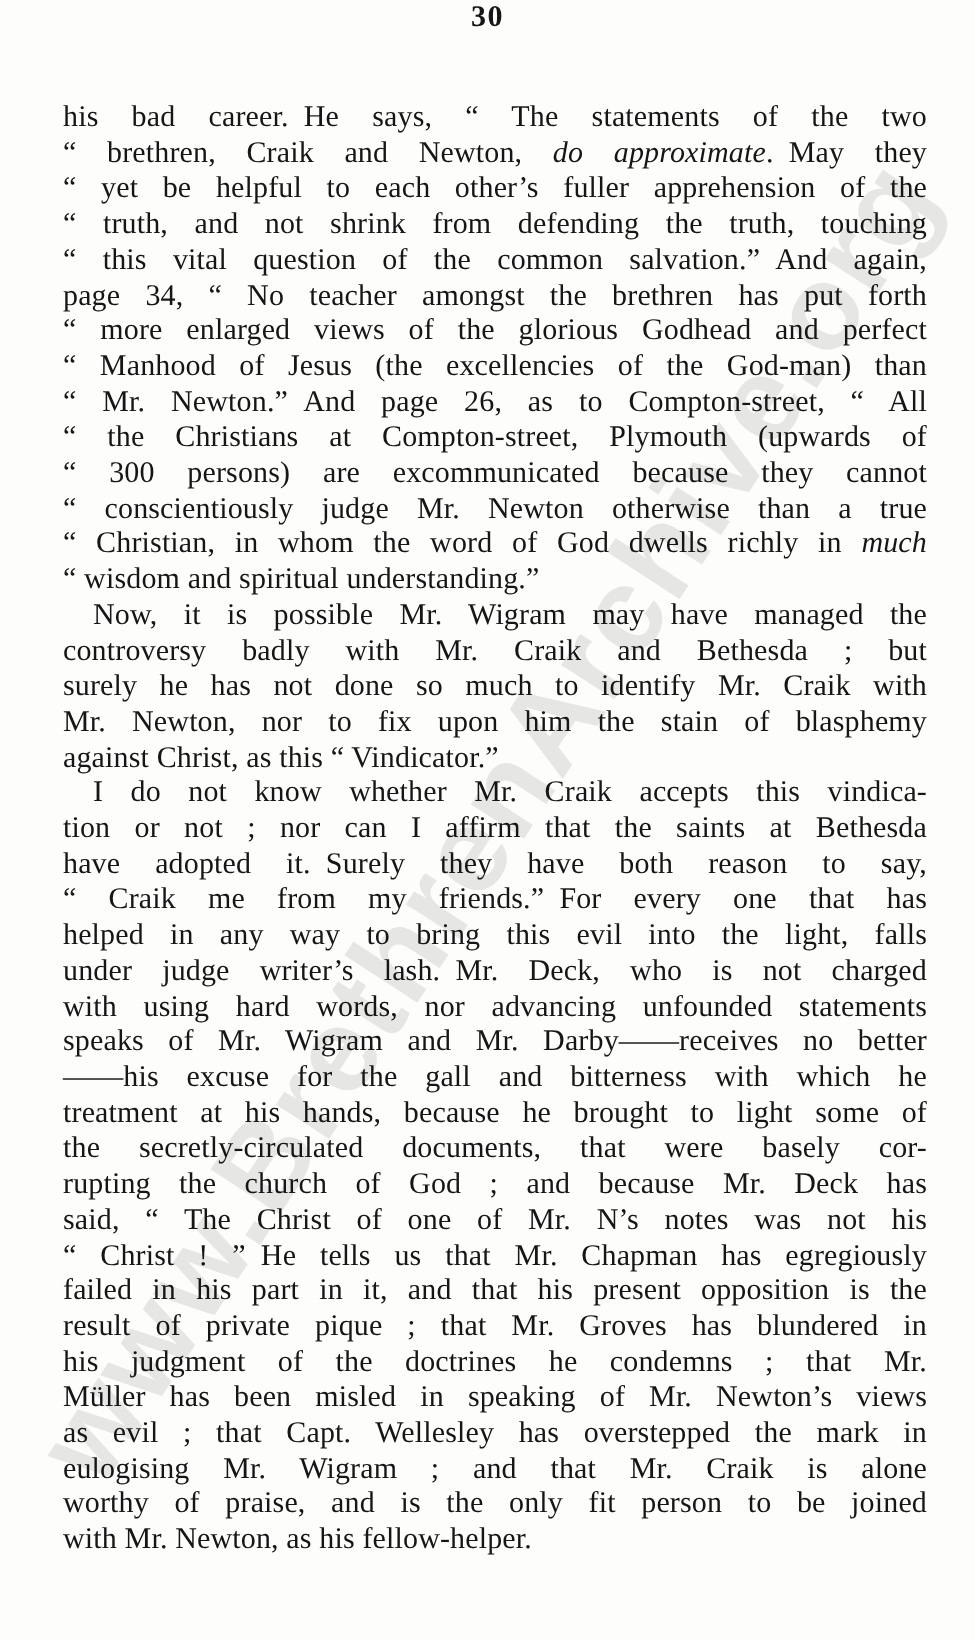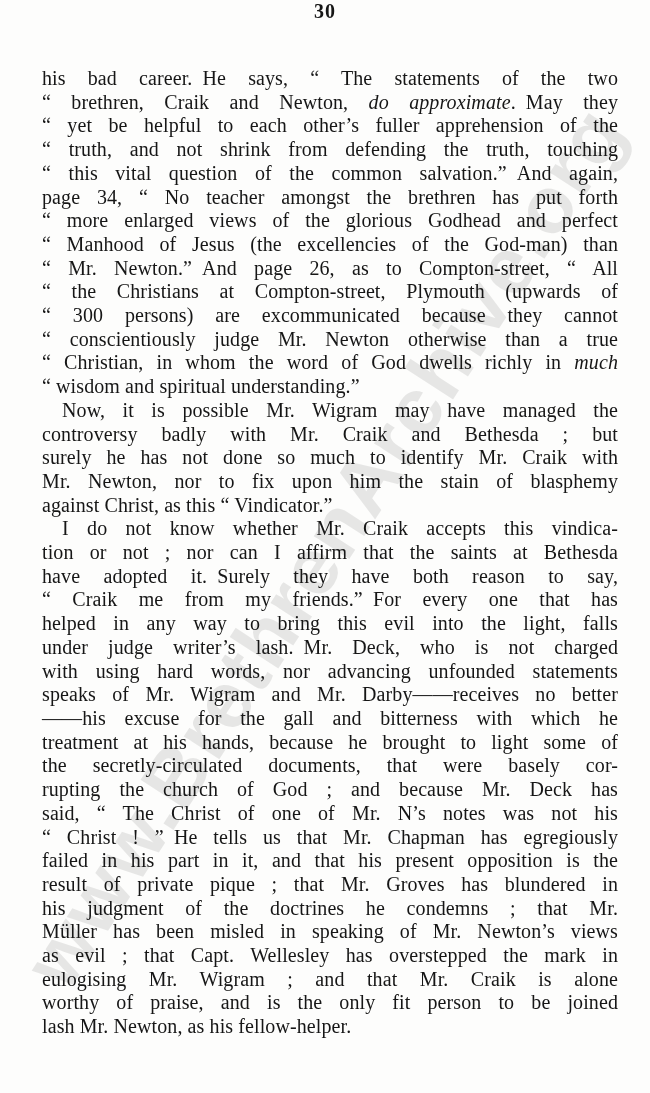--- a/index.html
+++ b/index.html
@@ -103,15 +103,15 @@
       <div class="line"><span>rupting the church of God ; and because Mr. Deck has</span></div>
       <div class="line"><span>said, “ The Christ of one of Mr. N’s notes was not his</span></div>
       <div class="line"><span>“ Christ ! ” He tells us that Mr. Chapman has egregiously</span></div>
       <div class="line"><span>failed in his part in it, and that his present opposition is the</span></div>
       <div class="line"><span>result of private pique ; that Mr. Groves has blundered in</span></div>
       <div class="line"><span>his judgment of the doctrines he condemns ; that Mr.</span></div>
       <div class="line"><span>Müller has been misled in speaking of Mr. Newton’s views</span></div>
       <div class="line"><span>as evil ; that Capt. Wellesley has overstepped the mark in</span></div>
       <div class="line"><span>eulogising Mr. Wigram ; and that Mr. Craik is alone</span></div>
       <div class="line"><span>worthy of praise, and is the only fit person to be joined</span></div>
-      <div class="line para-end"><span>lash Mr. Newton, as his fellow-helper.</span></div>
+      <div class="line para-end"><span>with Mr. Newton, as his fellow-helper.</span></div>
     </div>
 </div>
 
 </body></html>

